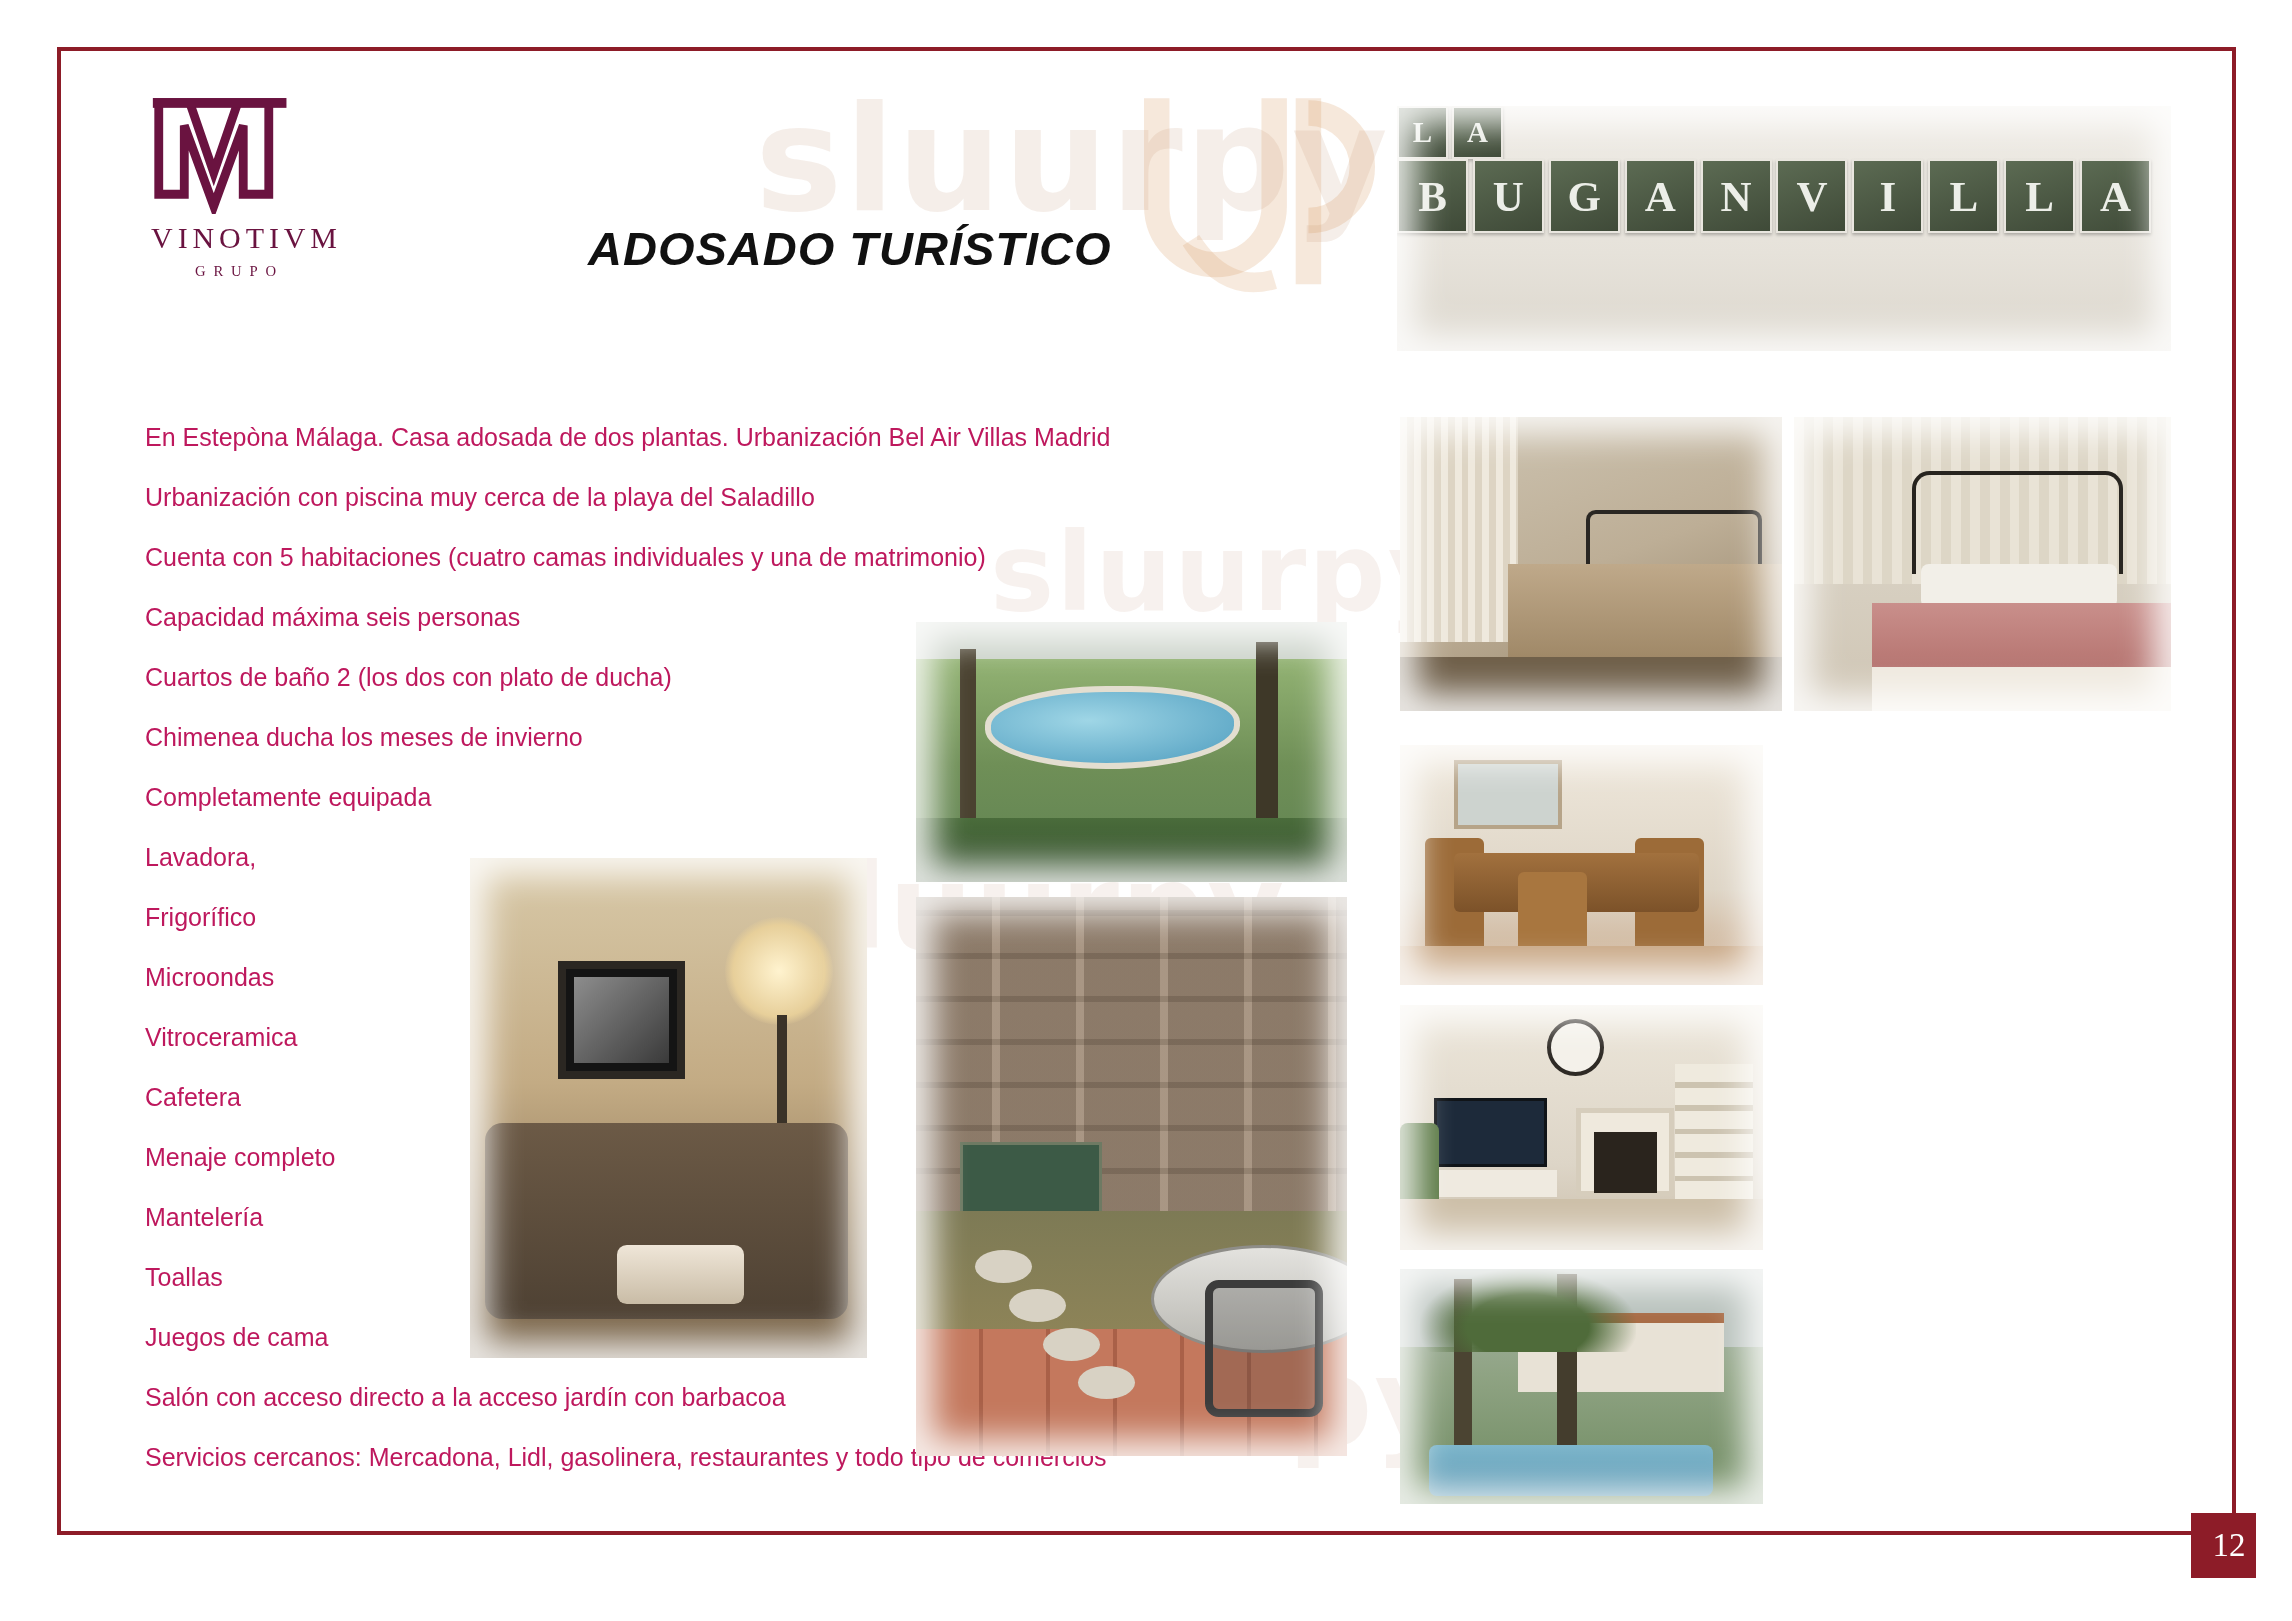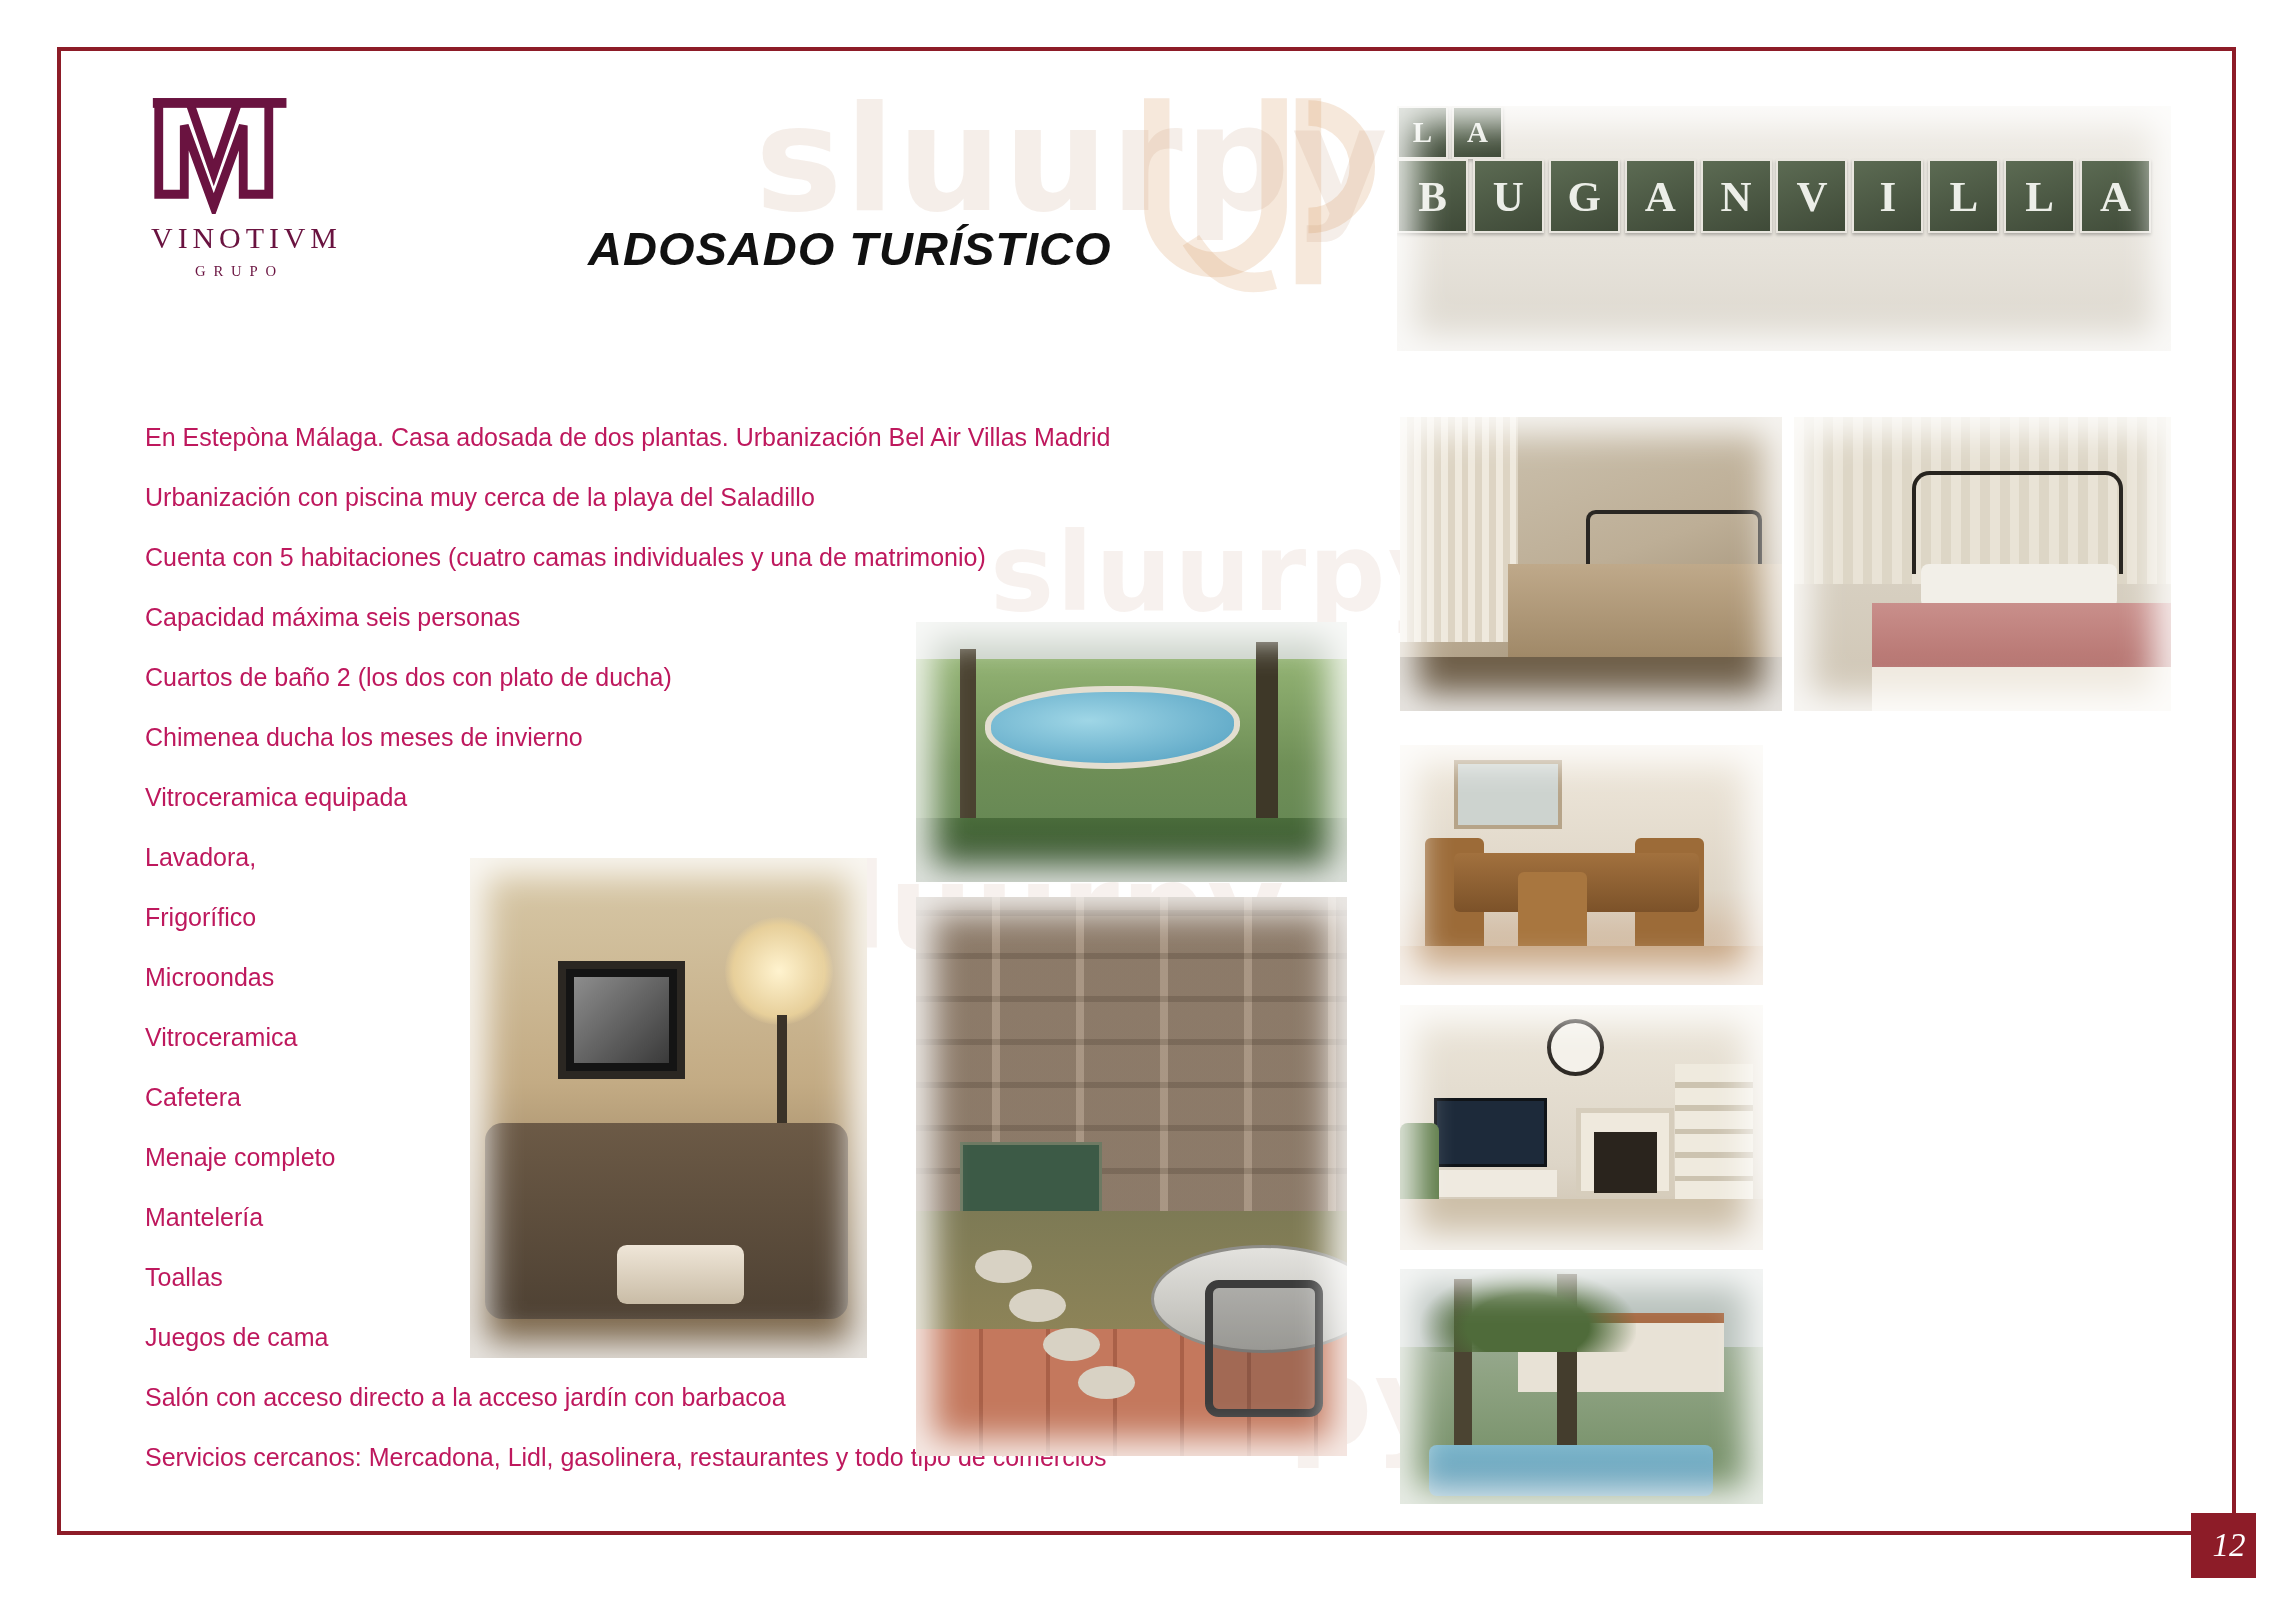--- a/index.html
+++ b/index.html
@@ -251,21 +251,20 @@
 
   
   #page-number {
     position: absolute;
     right: 37px; bottom: 43px;
     width: 65px; height: 65px;
     background: #8d1c28;
     color: #ffffff;
     display: flex; align-items: center; justify-content: center;
     font-size: 33px;
-    font-style: italic;
     font-family: "Liberation Serif", serif;
     padding-left: 11px;
   }
 </style>
 </head>
 <body>
 
 <div id="page">
 
   <div class="wm wm-1">sluurpy</div>
@@ -295,21 +294,21 @@
 
   <div id="doc-title">ADOSADO  TURÍSTICO</div>
 
   <div id="features">
     <div class="line">En Estepòna Málaga.  Casa adosada  de dos plantas. Urbanización Bel Air Villas Madrid</div>
     <div class="line">Urbanización con piscina muy cerca de la playa del Saladillo</div>
     <div class="line">Cuenta con 5 habitaciones  (cuatro camas individuales y una de matrimonio)</div>
     <div class="line">Capacidad máxima seis personas</div>
     <div class="line">Cuartos de baño 2 (los dos con plato de ducha)</div>
     <div class="line">Chimenea ducha los meses de invierno</div>
-    <div class="line">Vitroceramica equipada</div>
+    <div class="line">Completamente equipada</div>
     <div class="line"> Lavadora,</div>
     <div class="line">Frigorífico</div>
     <div class="line">Microondas</div>
     <div class="line">Vitroceramica</div>
     <div class="line">Cafetera</div>
     <div class="line">Menaje completo</div>
     <div class="line">Mantelería</div>
     <div class="line">Toallas</div>
     <div class="line">Juegos de cama</div>
     <div class="line">Salón con acceso directo a la acceso jardín con barbacoa</div>

